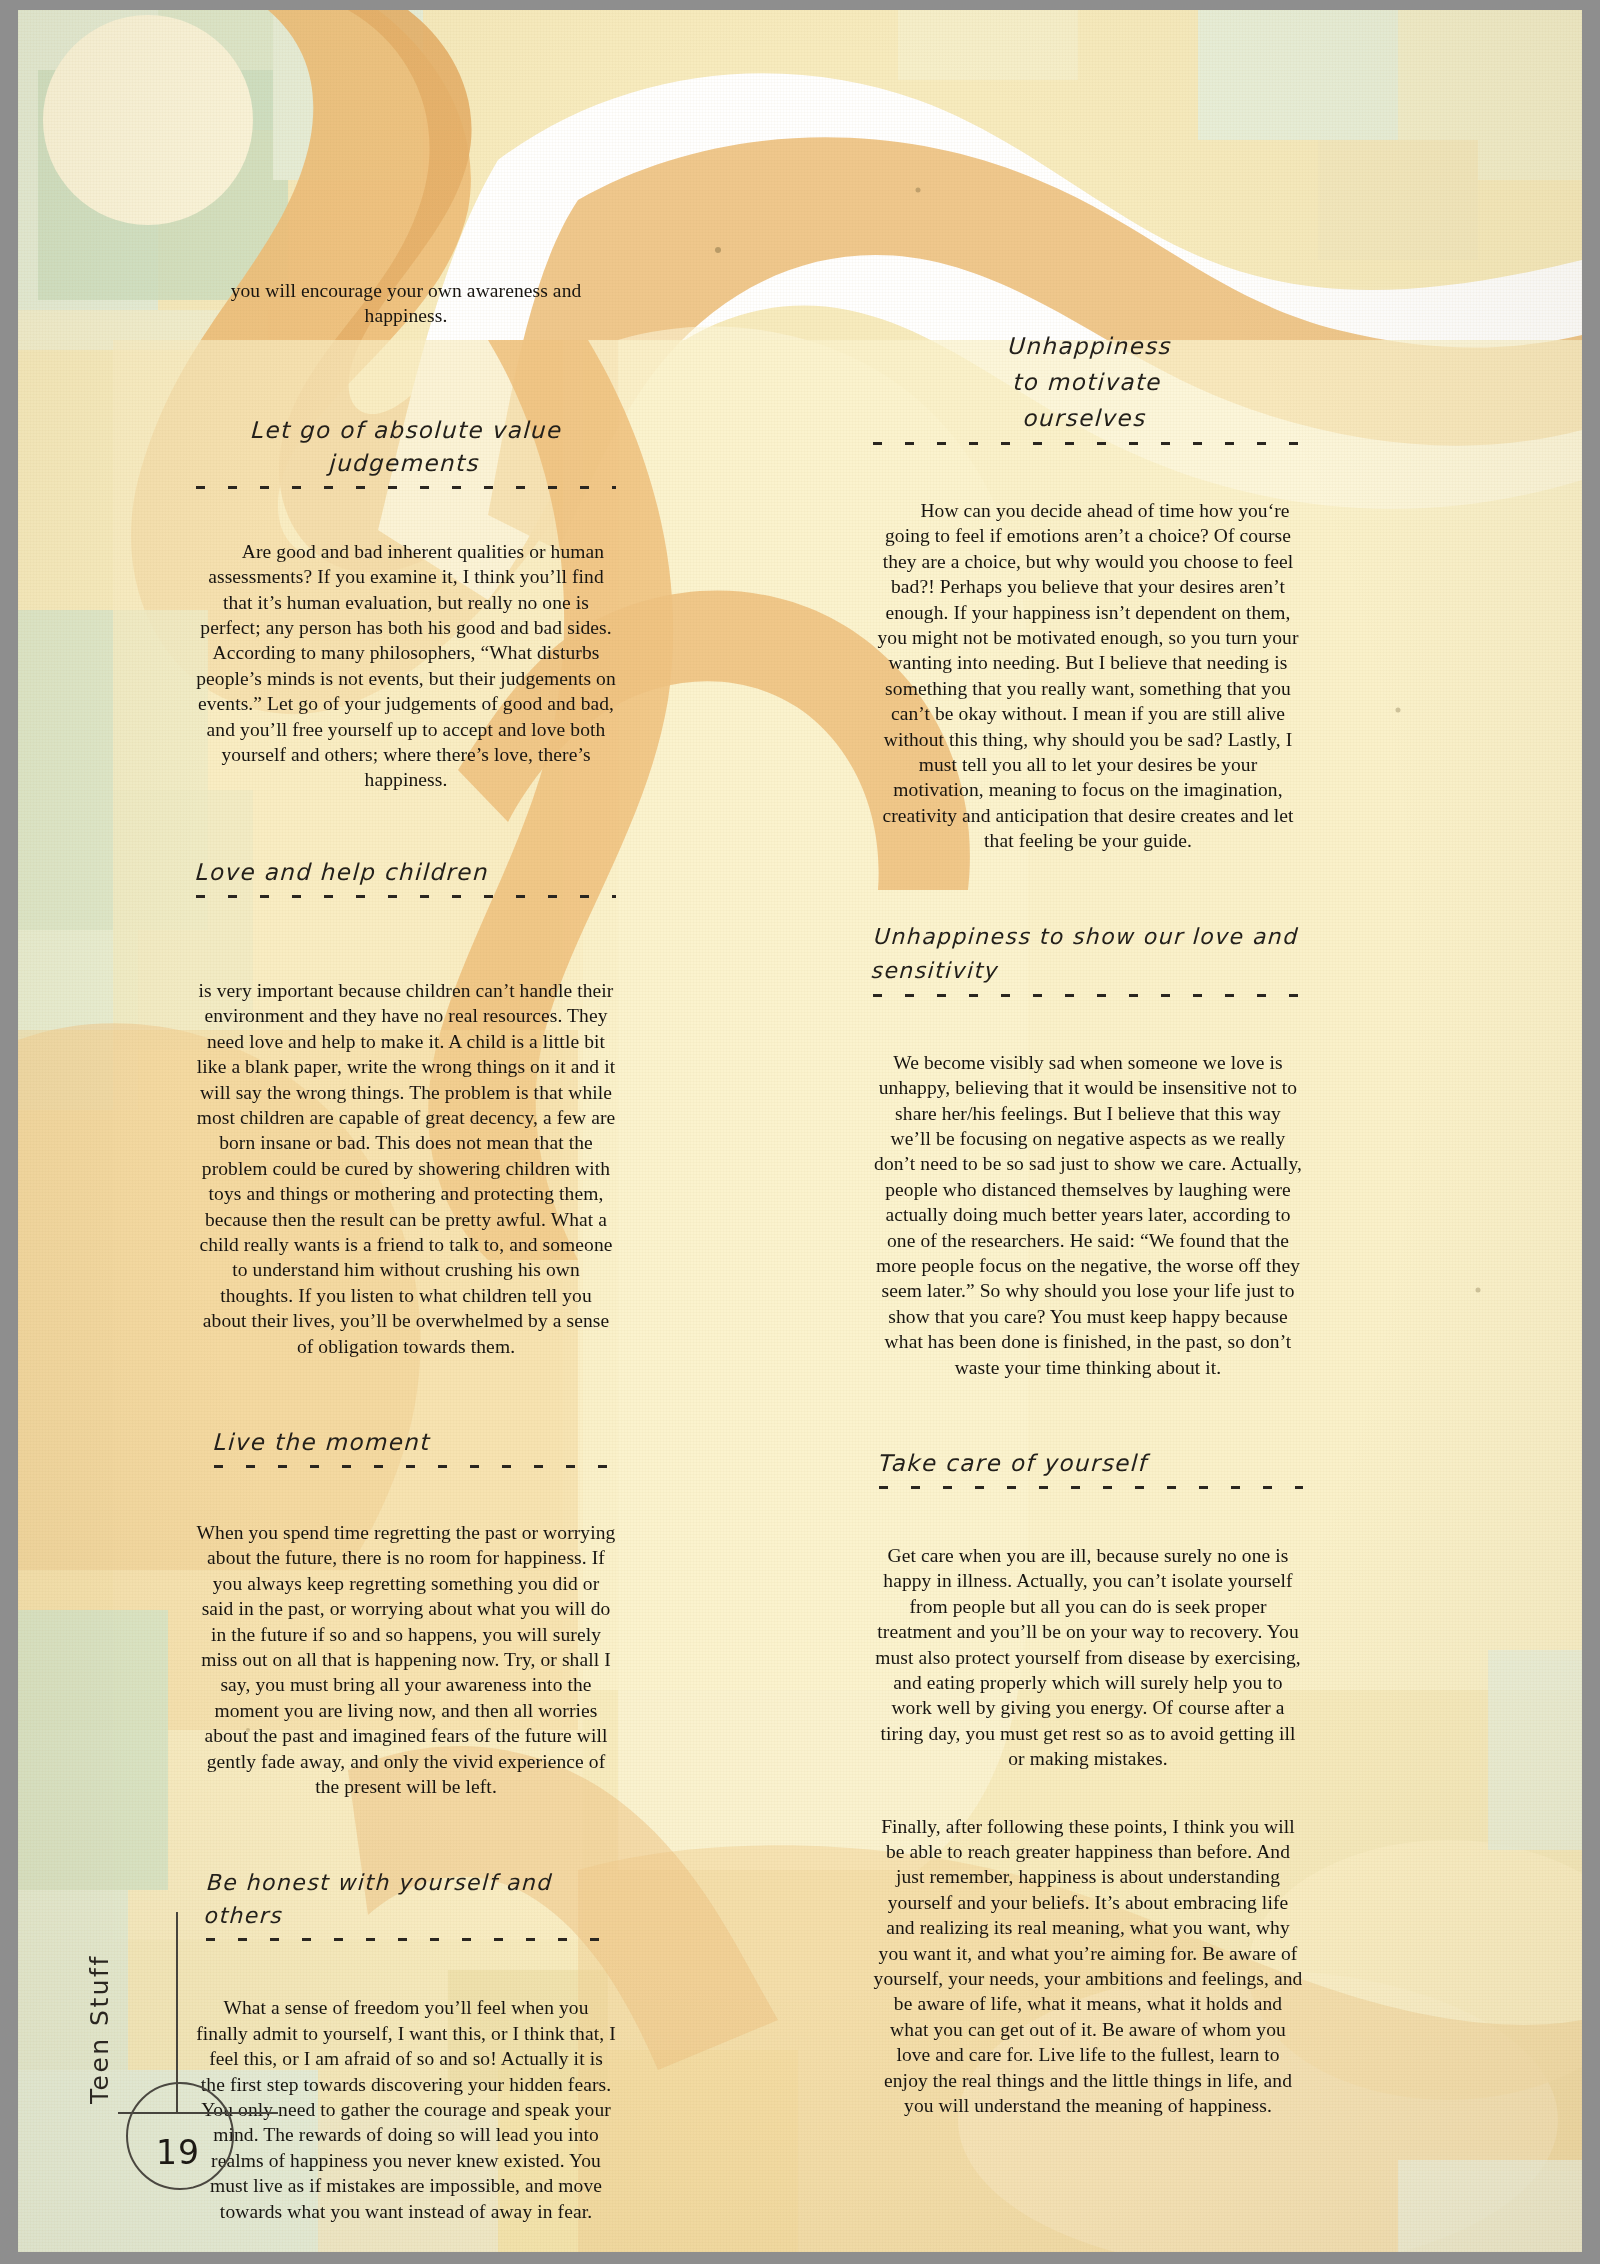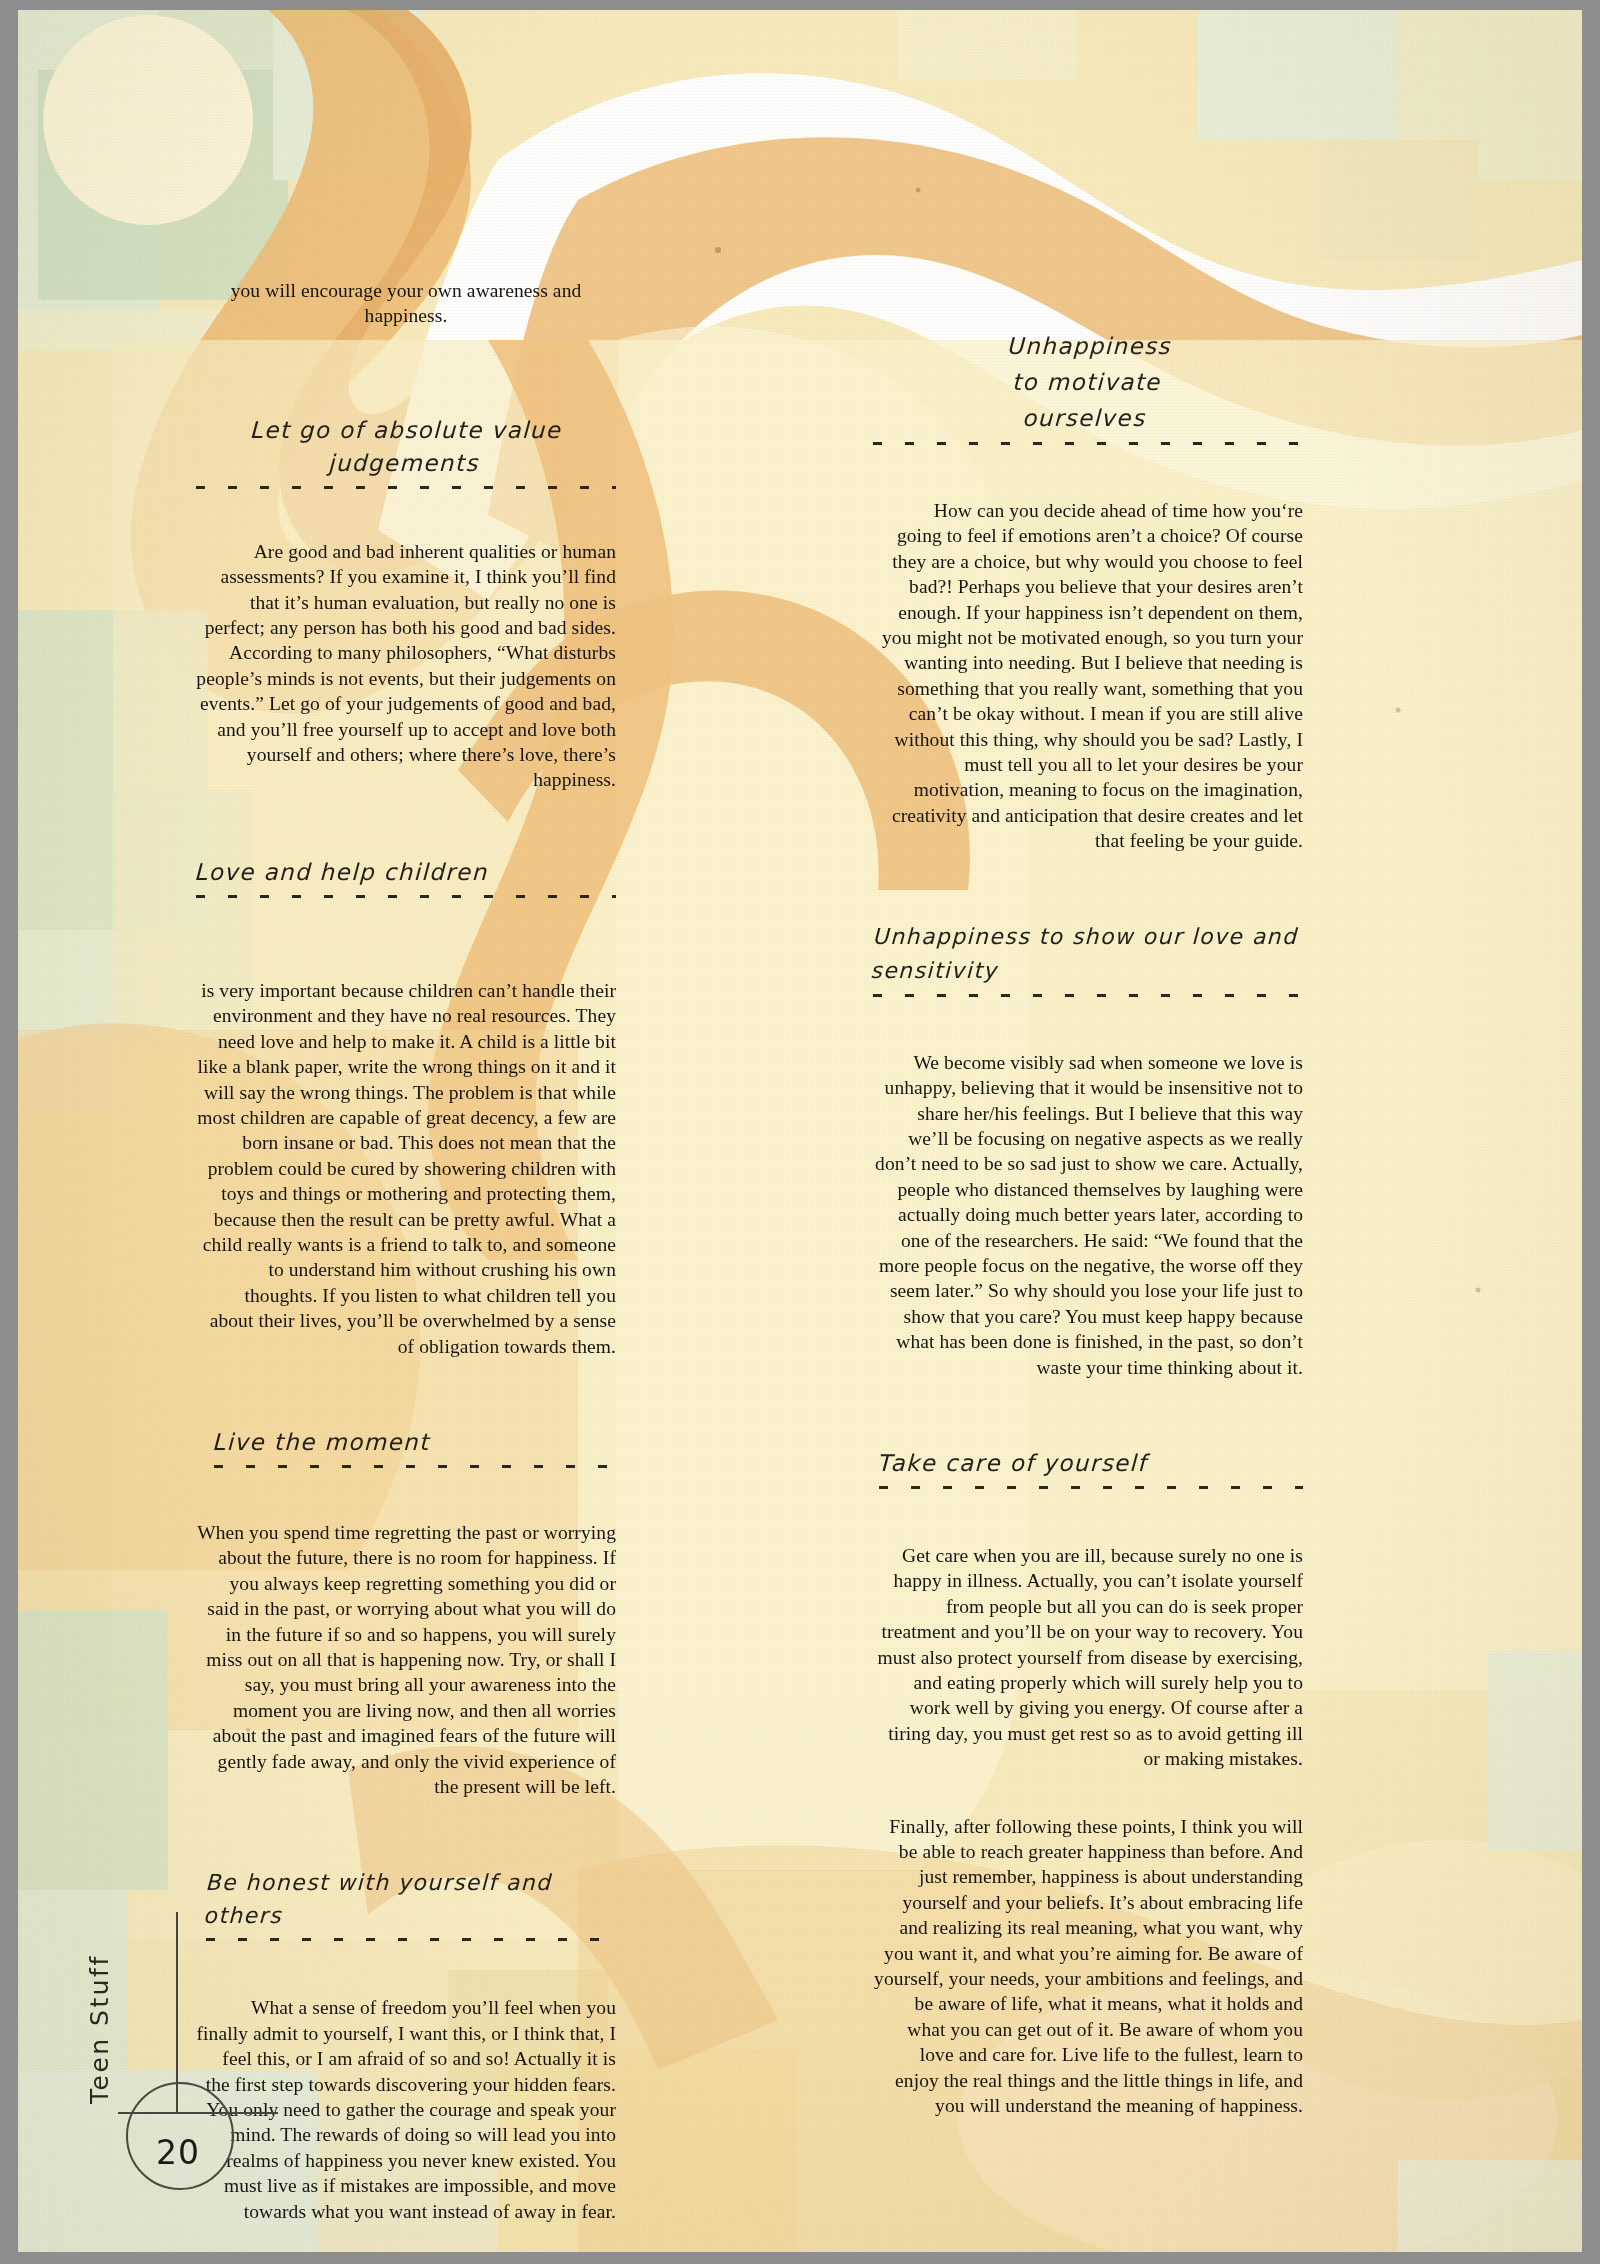--- a/index.html
+++ b/index.html
@@ -45,21 +45,21 @@
     position:absolute;top:0;
     color:#171410;
   }
   .col-left{left:178px;width:420px;}
   .col-right{left:855px;width:430px;}
 
   p.body{
     margin:0 0 0 0;
     font-size:19.5px;
     line-height:25.4px;
-    text-align:right;
+    text-align:center;
     letter-spacing:.1px;
   }
   p.indent{text-indent:34px;}
   p.center-top{text-align:center;}
 
   
   .heading{
     position:relative;
     font-family:"DejaVu Sans", sans-serif;
     font-size:23px;
@@ -315,16 +315,16 @@
         <div style="height:42px"></div>
         <p class="body">Finally, after following these points, I think you will be able to reach greater happiness than before. And just remember, happiness is about understanding yourself and your beliefs. It’s about embracing life and realizing its real meaning, what you want, why you want it, and what you’re aiming for. Be aware of yourself, your needs, your ambitions and feelings, and be aware of life, what it means, what it holds and what you can get out of it. Be aware of whom you love and care for. Live life to the fullest, learn to enjoy the real things and the little things in life, and you will understand the meaning of happiness.</p>
       </div>
     </div>
 
     <div class="teen-stuff">Teen Stuff</div>
     <div class="tab-vline"></div>
     <div class="tab-hline"></div>
     <div class="page-circle"></div>
     <div class="page-circle2"></div>
-    <div class="page-num">20</div>
+    <div class="page-num">19</div>
 
   </div>
 </div>
 
 </body></html>

